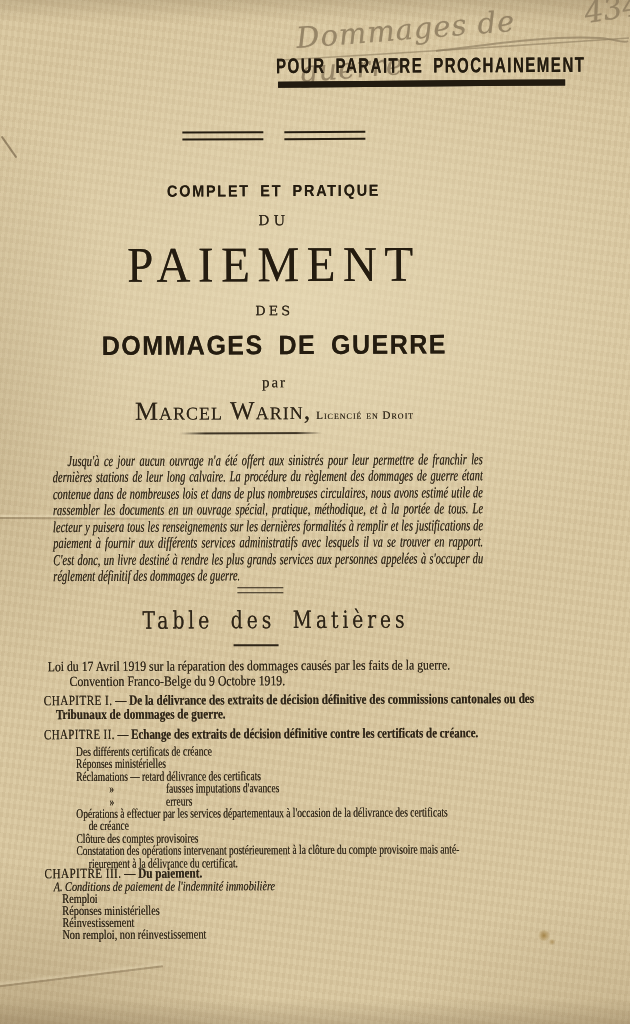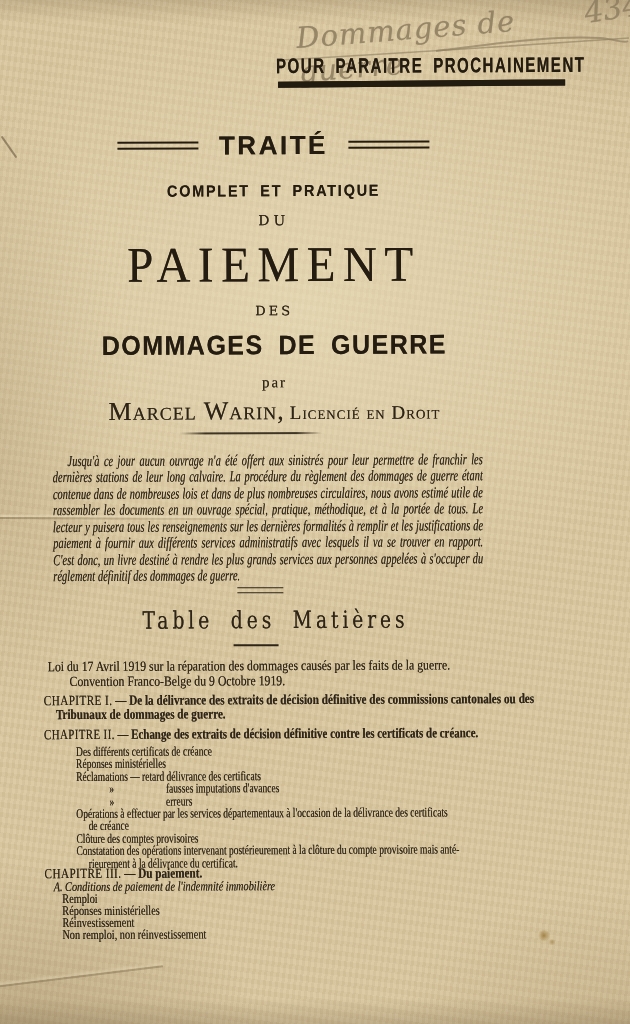--- a/index.html
+++ b/index.html
@@ -42,21 +42,21 @@
     letter-spacing:2px;word-spacing:5px;transform:scaleX(.9);}
   .du{top:212px;font-size:14px;letter-spacing:4px;font-family:"DejaVu Serif",serif;}
   .paiement{top:236px;font-family:"Liberation Serif",serif;font-size:50px;line-height:56px;
     letter-spacing:8px;transform:scaleX(.94);}
   .des{top:303px;font-size:13px;letter-spacing:3px;font-family:"DejaVu Serif",serif;}
   .dommages{top:330px;font-family:"Liberation Sans",sans-serif;font-weight:700;font-size:27px;
     letter-spacing:1.5px;word-spacing:7px;transform:scaleX(.93);}
   .par{top:374px;font-size:15px;letter-spacing:2px;}
   .author-line{top:396px;font-variant:small-caps;letter-spacing:1px;}
   .author-name{font-size:26px;}
-  .author-cred{font-size:19px;}
+  .author-cred{font-size:11px;}
   .author-rule{top:432px;left:180px;width:142px;height:2px;
     background:linear-gradient(90deg,rgba(46,37,24,0) 0%,rgba(46,37,24,.9) 18%,rgba(46,37,24,.9) 82%,rgba(46,37,24,0) 100%);}
 
   
   .intro{top:452px;left:53px;width:640px;transform:scaleX(.672);transform-origin:0 0;
     font-family:"Liberation Serif",serif;font-style:italic;font-size:15.4px;line-height:16.45px;
     text-align:justify;text-indent:22px;letter-spacing:.1px;}
 
   .divider2{top:587px;left:237px;width:46px;height:4px;
     border-top:1.8px solid #2e2518;border-bottom:1.2px solid #2e2518;}
@@ -109,21 +109,20 @@
   <div class="hw hw-note">Dommages de guerre</div>
   <div class="hw hw-num">434</div>
 
   <div class="print">
 
     <div class="abs banner ink2">POUR PARAITRE PROCHAINEMENT</div>
     <div class="abs banner-bar"></div>
 
     <div class="abs ctr traite-row">
       <span class="dbl"></span>
-      <span class="traite ink2">TRAITÉ</span>
       <span class="dbl"></span>
     </div>
     <div class="abs ctr complet ink2">COMPLET ET PRATIQUE</div>
     <div class="abs ctr du ink">DU</div>
     <div class="abs ctr paiement ink2">PAIEMENT</div>
     <div class="abs ctr des ink">DES</div>
     <div class="abs ctr dommages ink2">DOMMAGES DE GUERRE</div>
     <div class="abs ctr par ink">par</div>
     <div class="abs ctr author-line ink">
       <span class="author-name">Marcel Warin,</span>

